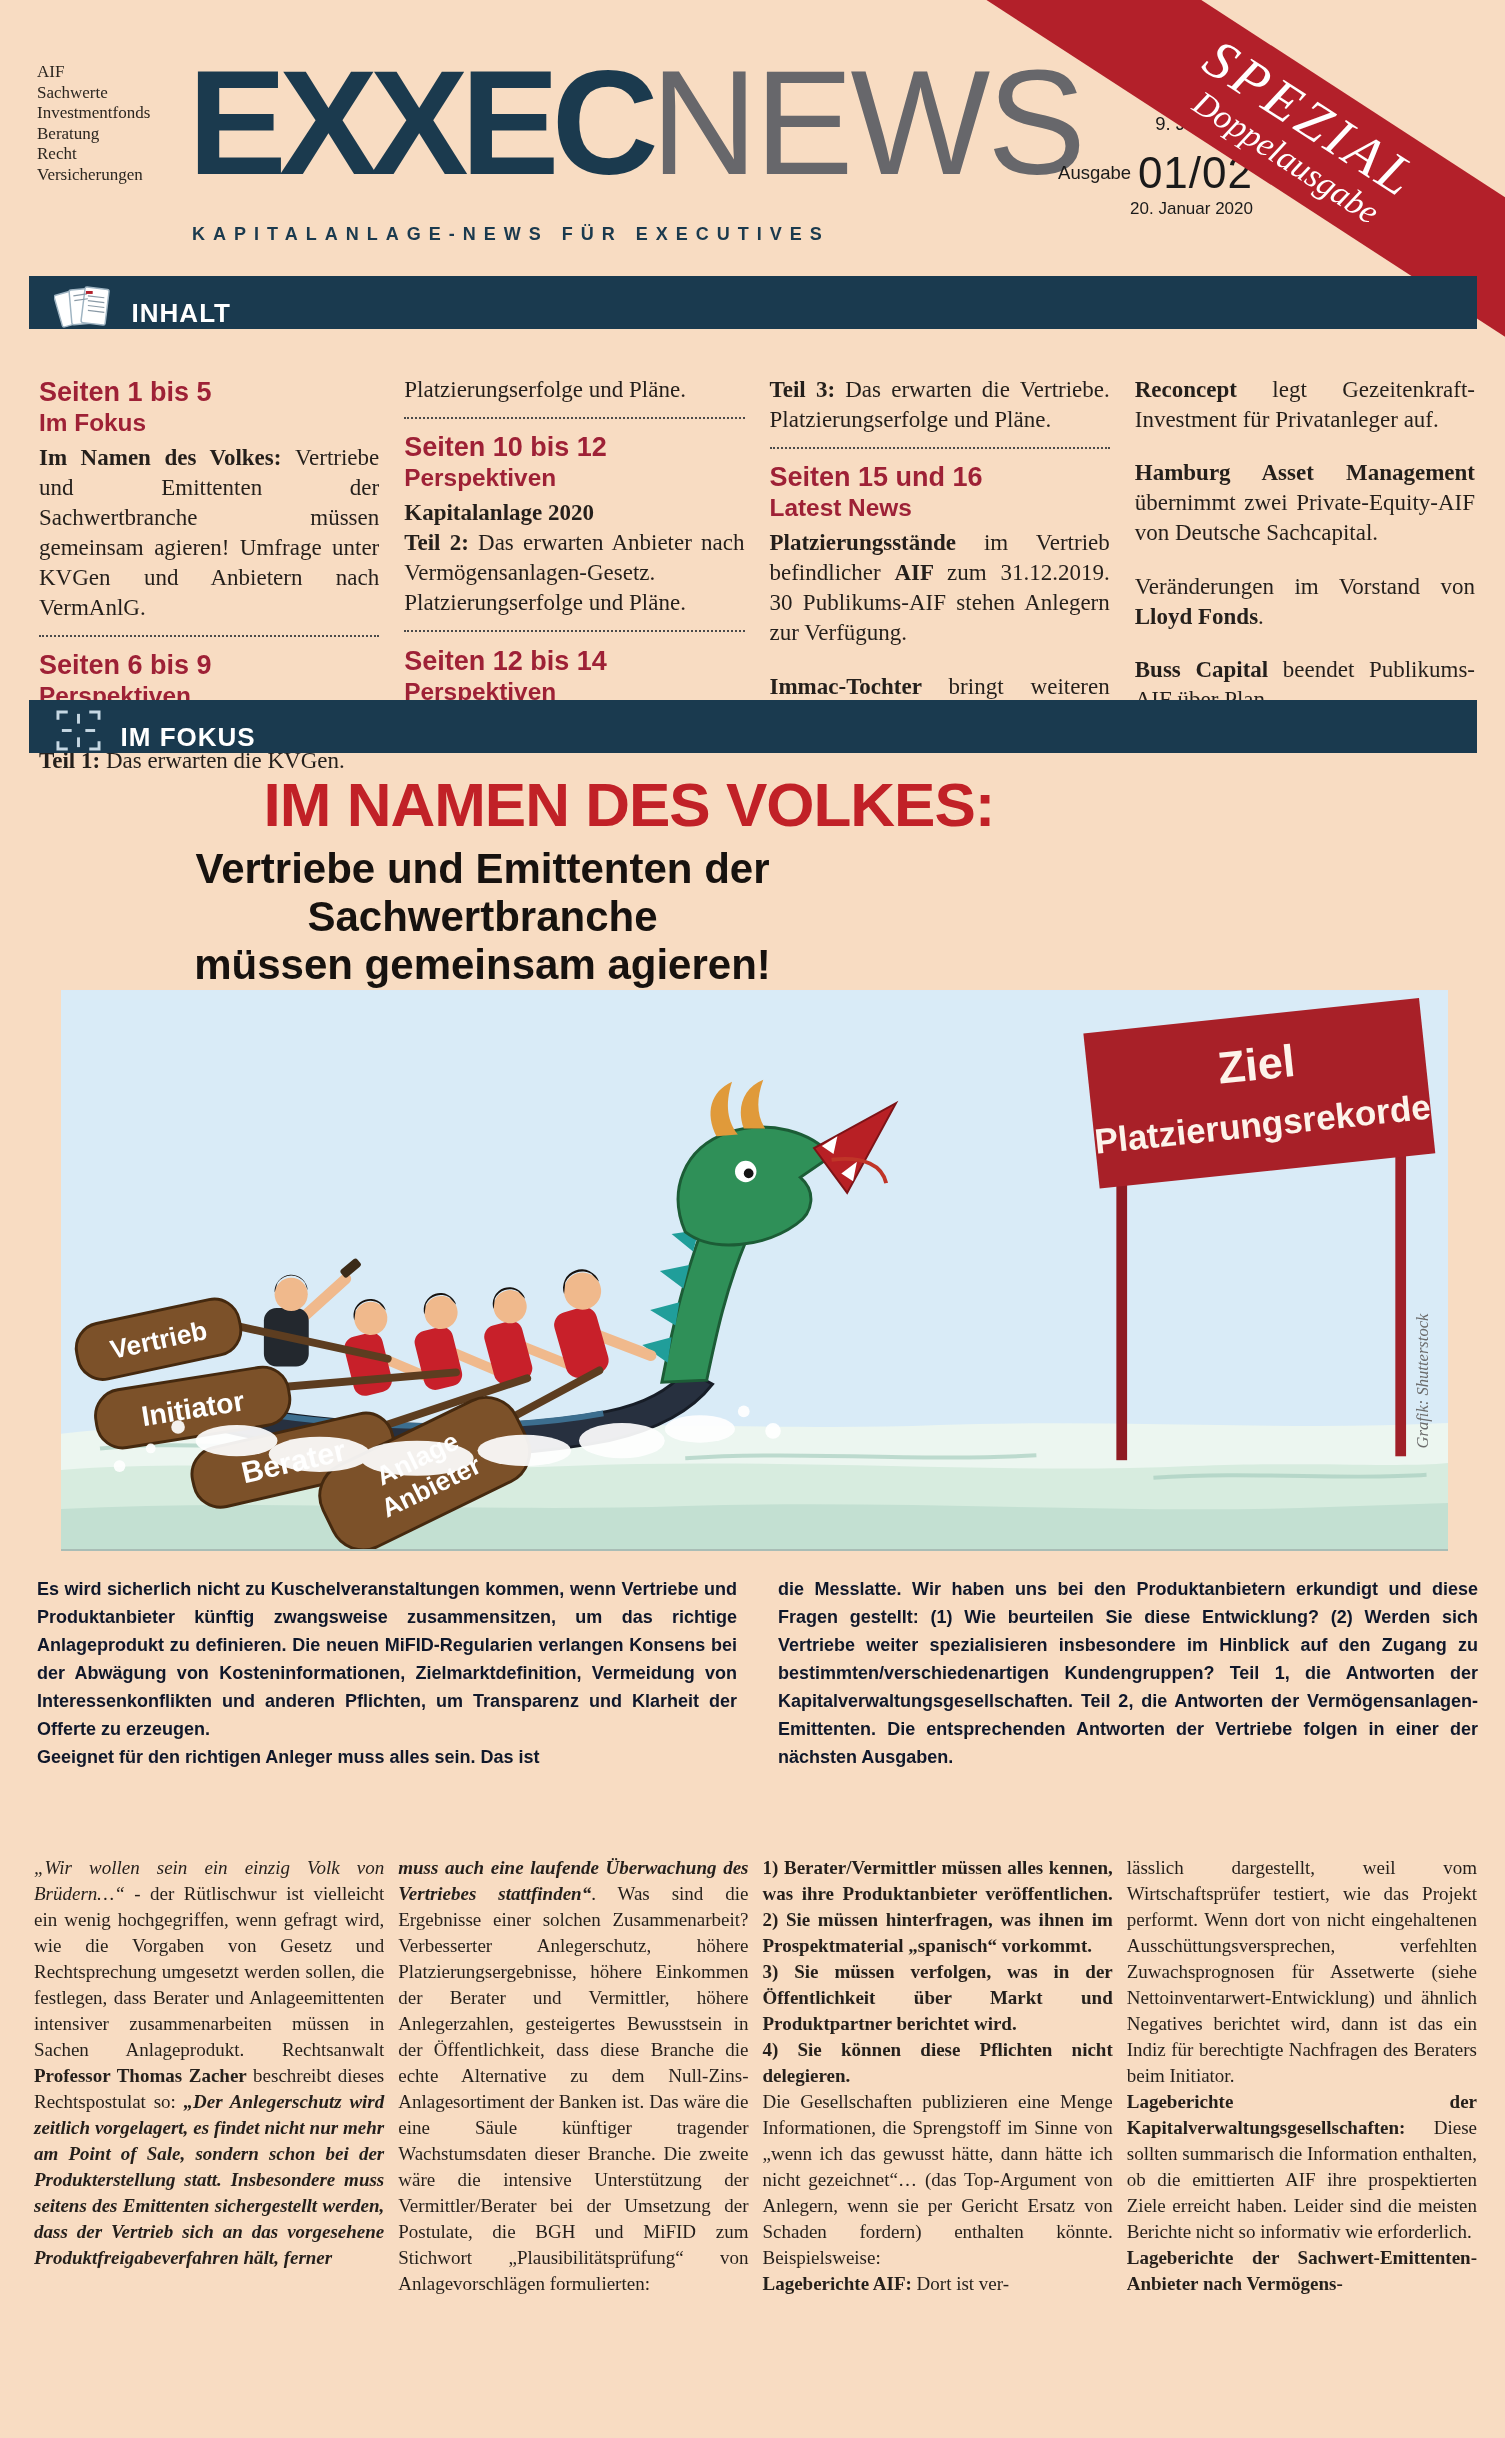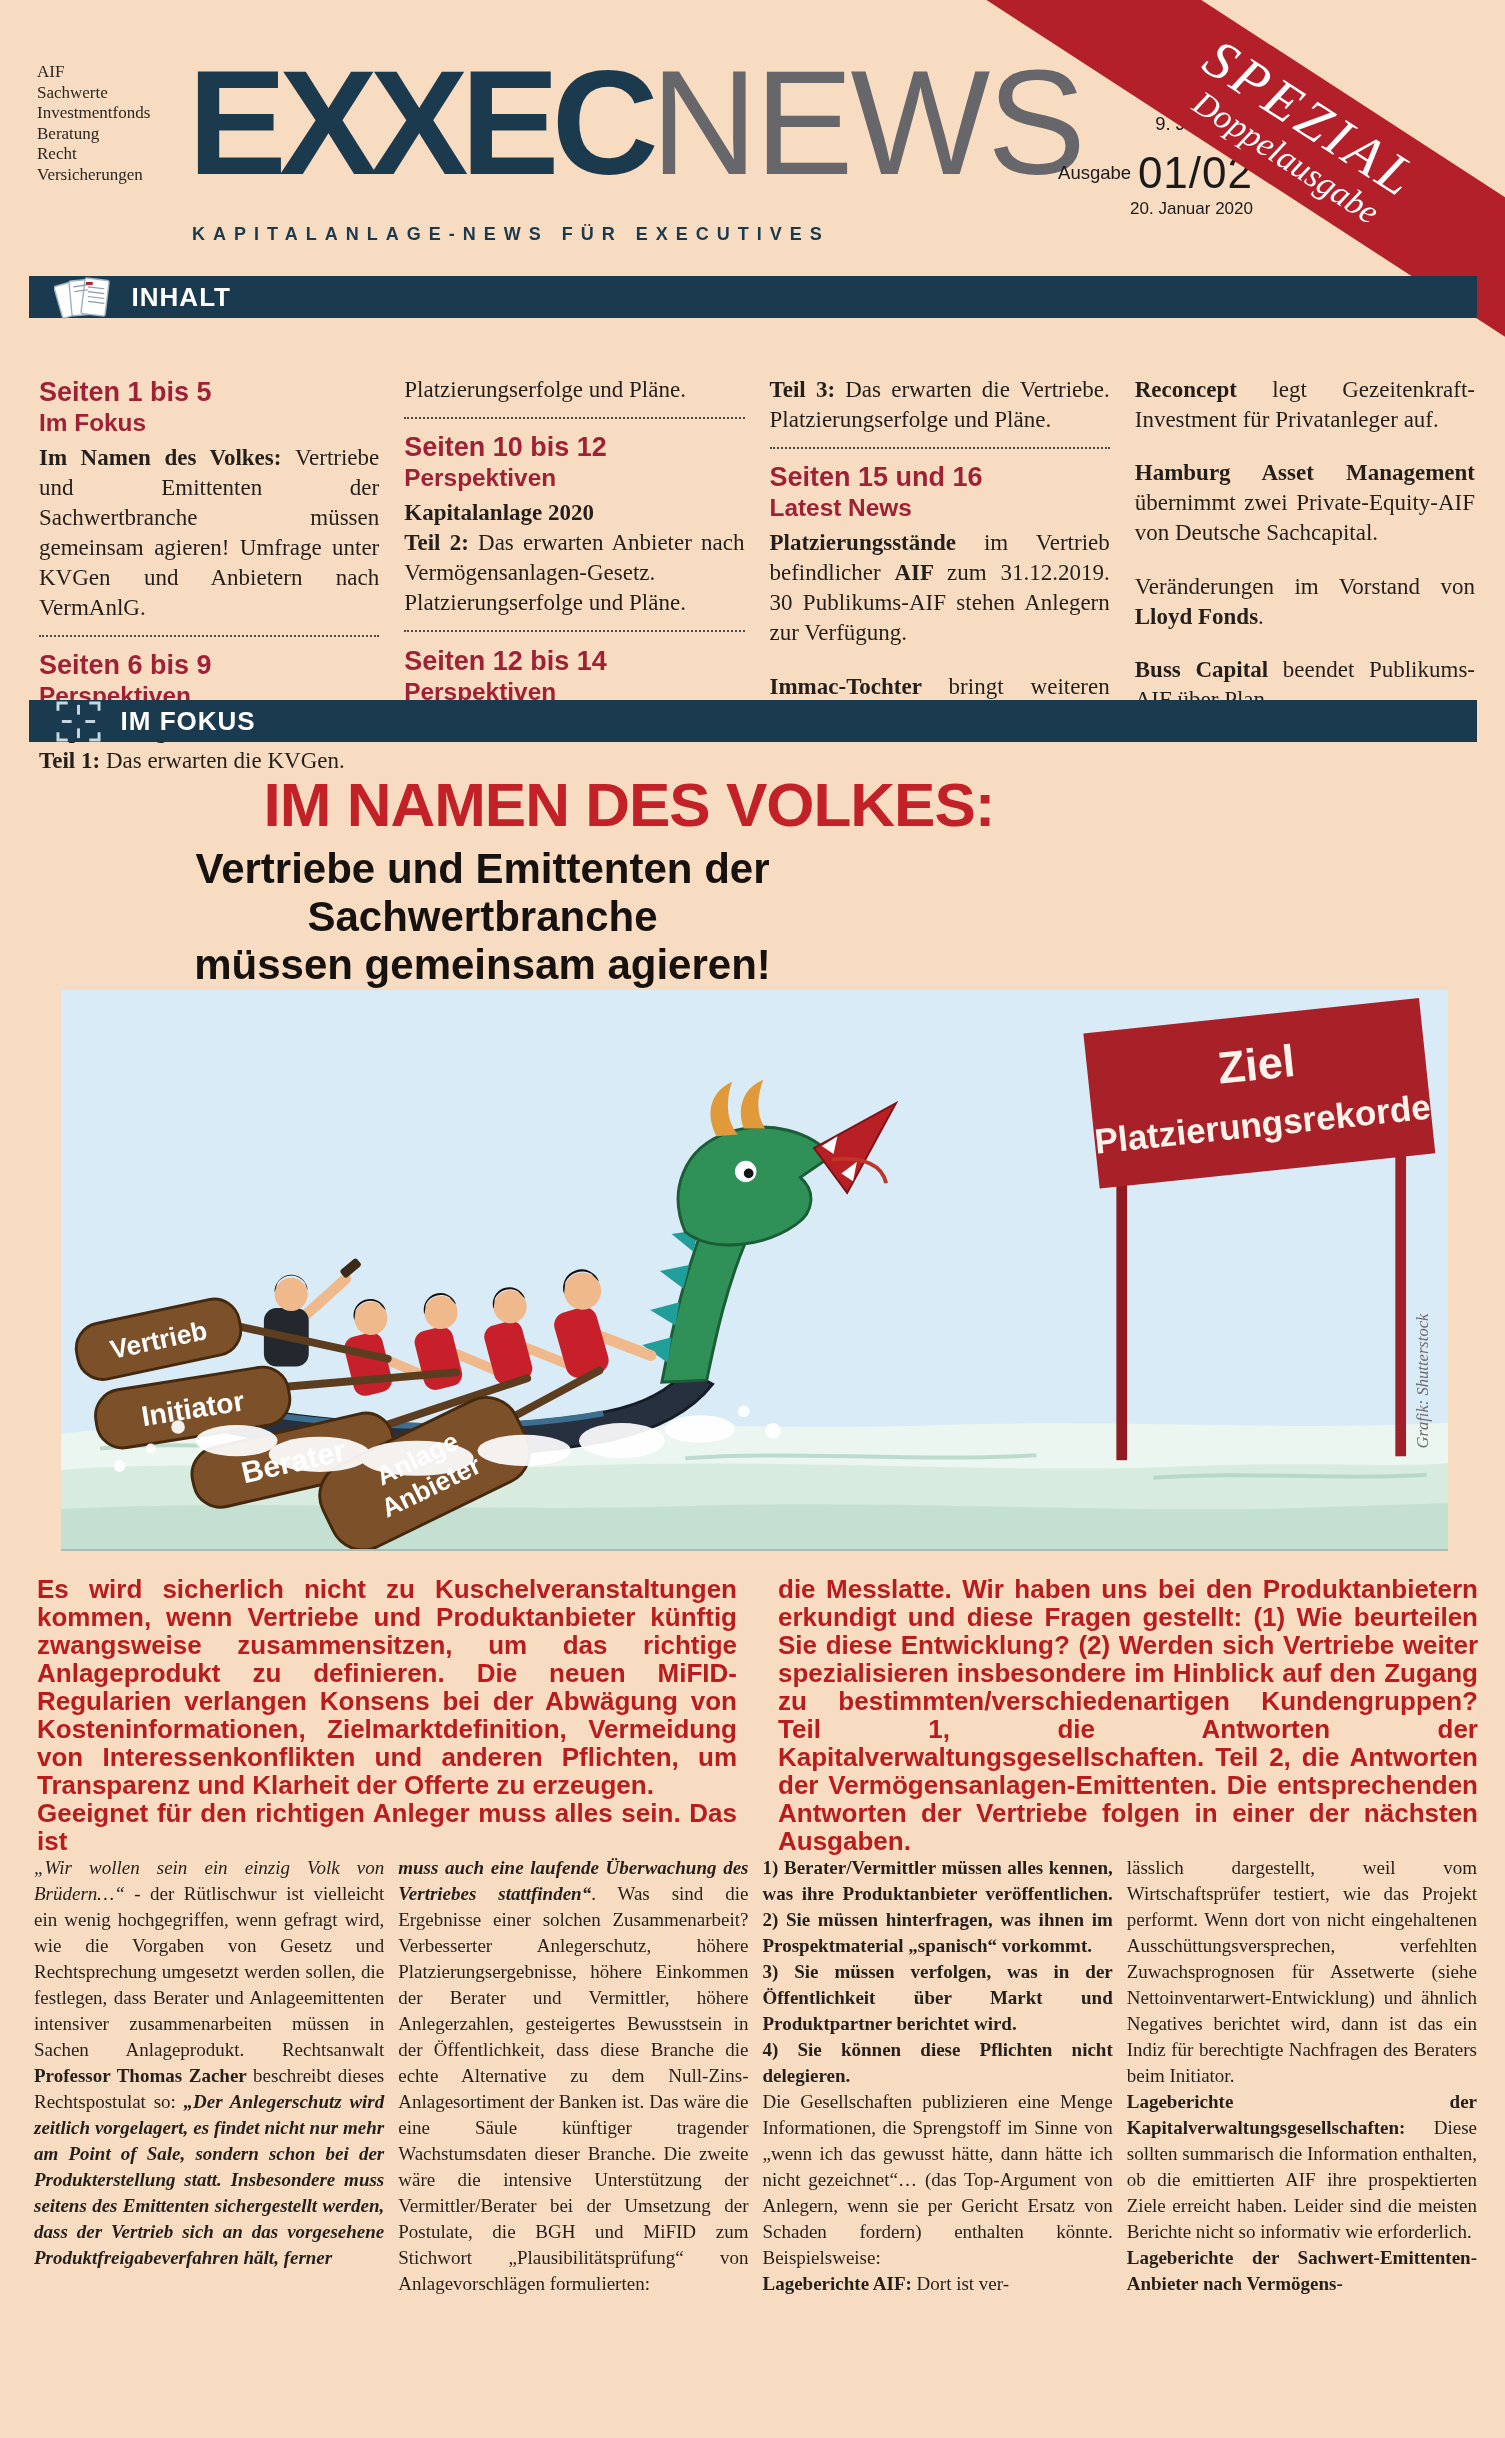--- a/index.html
+++ b/index.html
@@ -20,22 +20,22 @@
   .meta-issue-label{font-size:18.5px;}
   .meta-issue-num{font-size:44px;letter-spacing:1px;}
   .meta-date{font-size:17px;margin-top:1px;}
   .ribbon{position:absolute;top:76px;right:-180px;width:770px;height:117px;background:#b3202a;
           transform:rotate(33deg);display:flex;flex-direction:column;align-items:center;
           justify-content:center;color:#fff;font-family:"Liberation Serif",serif;font-style:italic;}
   .ribbon-l1{font-size:55px;letter-spacing:4.9px;line-height:1;}
   .ribbon-l2{font-size:34px;line-height:1.1;}
 
   
-  .bar{position:absolute;left:29px;right:29px;height:42px;background:#1a3a4f;
-       display:flex;align-items:center;color:#fff;}
+  .bar{position:absolute;left:29px;right:29px;height:53px;background:#1a3a4f;
+       display:flex;align-items:flex-end;color:#fff;}
   #inhalt-bar{top:276px;}
   #fokus-bar{top:700px;}
   .bar-icon{margin-left:25px;flex:0 0 auto;display:flex;}
   .bar-label{margin-left:17.6px;font-size:26px;font-weight:bold;letter-spacing:1px;}
 
   
   .contents{position:absolute;left:39px;top:353px;width:1436px;display:grid;
             grid-template-columns:repeat(4,1fr);column-gap:25px;margin-top:22px;}
   .contents .pages{font-weight:bold;font-size:27px;color:#9e2136;margin:2px 0 1px;}
   .contents .rubric{font-weight:bold;font-size:24.4px;color:#9e2136;margin:0 0 5.9px;}
@@ -50,22 +50,22 @@
   .hl23{margin-right:293px;}
   .hl2{font-size:42px;color:#17120f;margin-top:7.8px;line-height:1.15;}
   .hl3{font-size:42px;color:#17120f;line-height:1.15;}
 
   
   .illu{position:absolute;left:61px;top:990px;width:1387px;height:559px;background:#d9ebf7;
         border-bottom:2px solid #a9bdb6;}
 
   
   .intro{position:absolute;left:37px;top:1575px;width:1441px;display:grid;
-         grid-template-columns:1fr 1fr;column-gap:41px;font-weight:bold;font-size:26px;
-         line-height:28px;color:#b91c1c;text-align:justify;}
+         grid-template-columns:1fr 1fr;column-gap:41px;font-weight:bold;font-size:18px;
+         line-height:28px;color:#0f172a;text-align:justify;}
   .intro .text{margin:0;hyphens:auto;}
 
   
   .article{position:absolute;left:34px;top:1855px;width:1443px;display:grid;
            grid-template-columns:repeat(4,1fr);column-gap:14px;
            font-family:"Liberation Serif",serif;font-size:19px;line-height:26px;
            text-align:justify;color:#241f1b;}
   .article .text{margin:0;hyphens:auto;}
 
   .b{font-weight:bold;}

